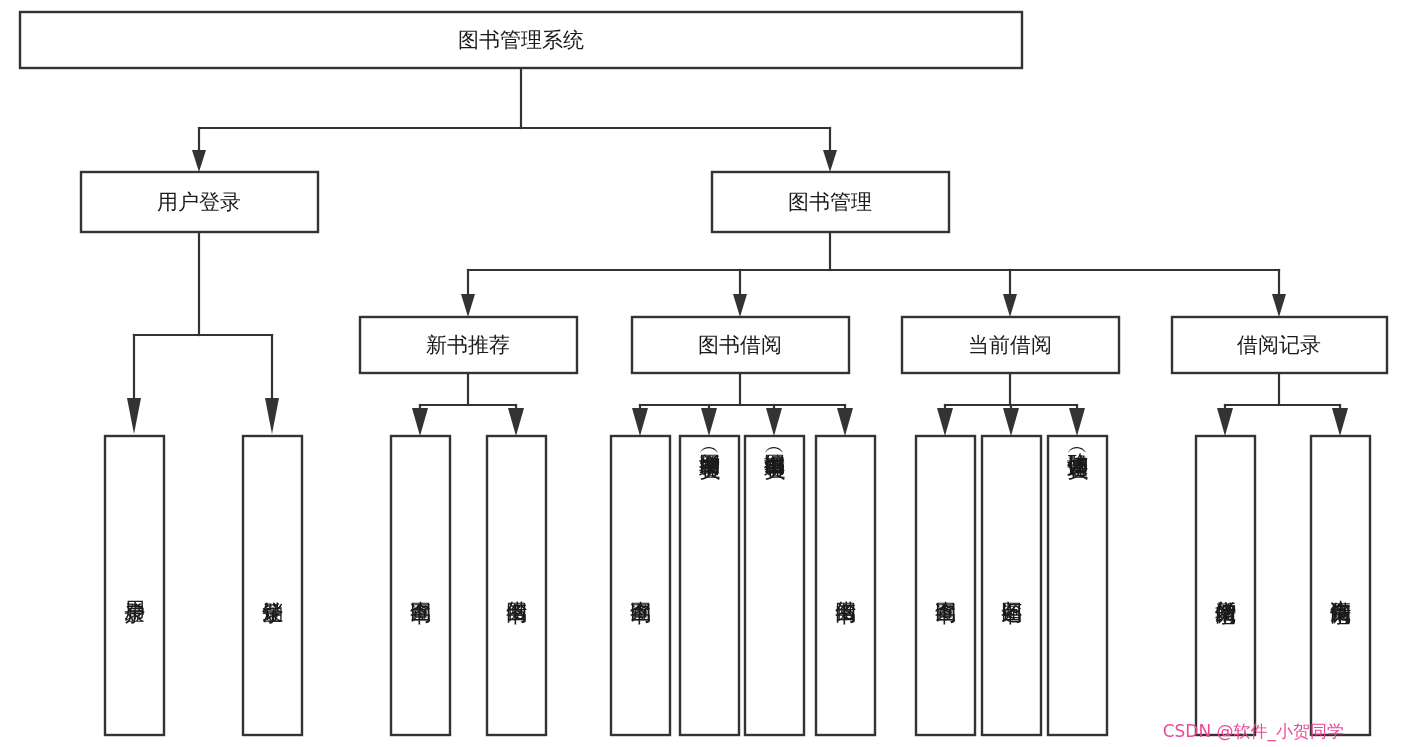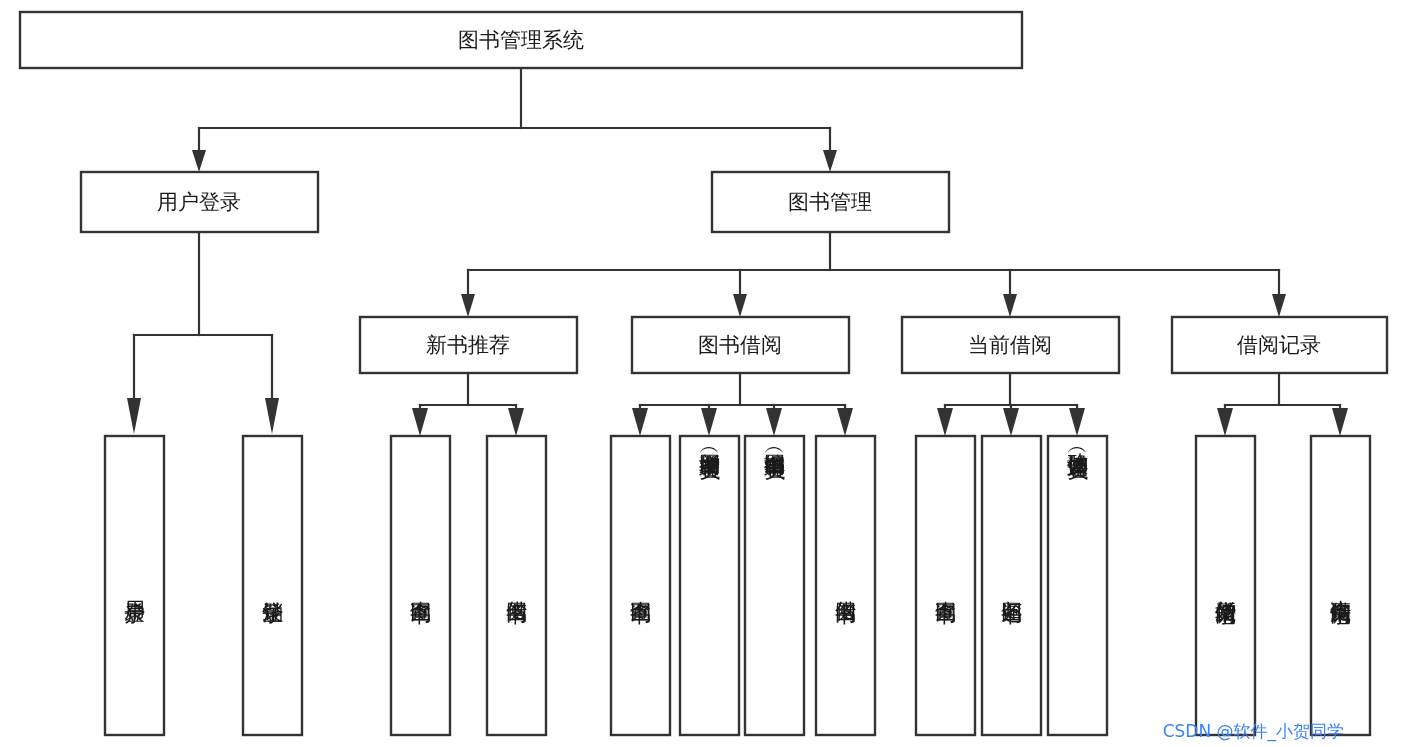--- a/index.html
+++ b/index.html
@@ -66,21 +66,21 @@
     letter-spacing: 1px;
     white-space: nowrap;
     text-align: center;
   }
   .watermark {
     position: absolute;
     right: 10px;
     bottom: 4px;
     font-family: "DejaVu Sans", "Liberation Sans", sans-serif;
     font-size: 17px;
-    color: #3b82f6;
+    color: #ec4899;
     white-space: nowrap;
     user-select: none;
   }
 </style>
 </head>
 <body>
 
 <div id="diagram-root">
 
   <svg id="flowchart" viewBox="0 0 1405 747">

